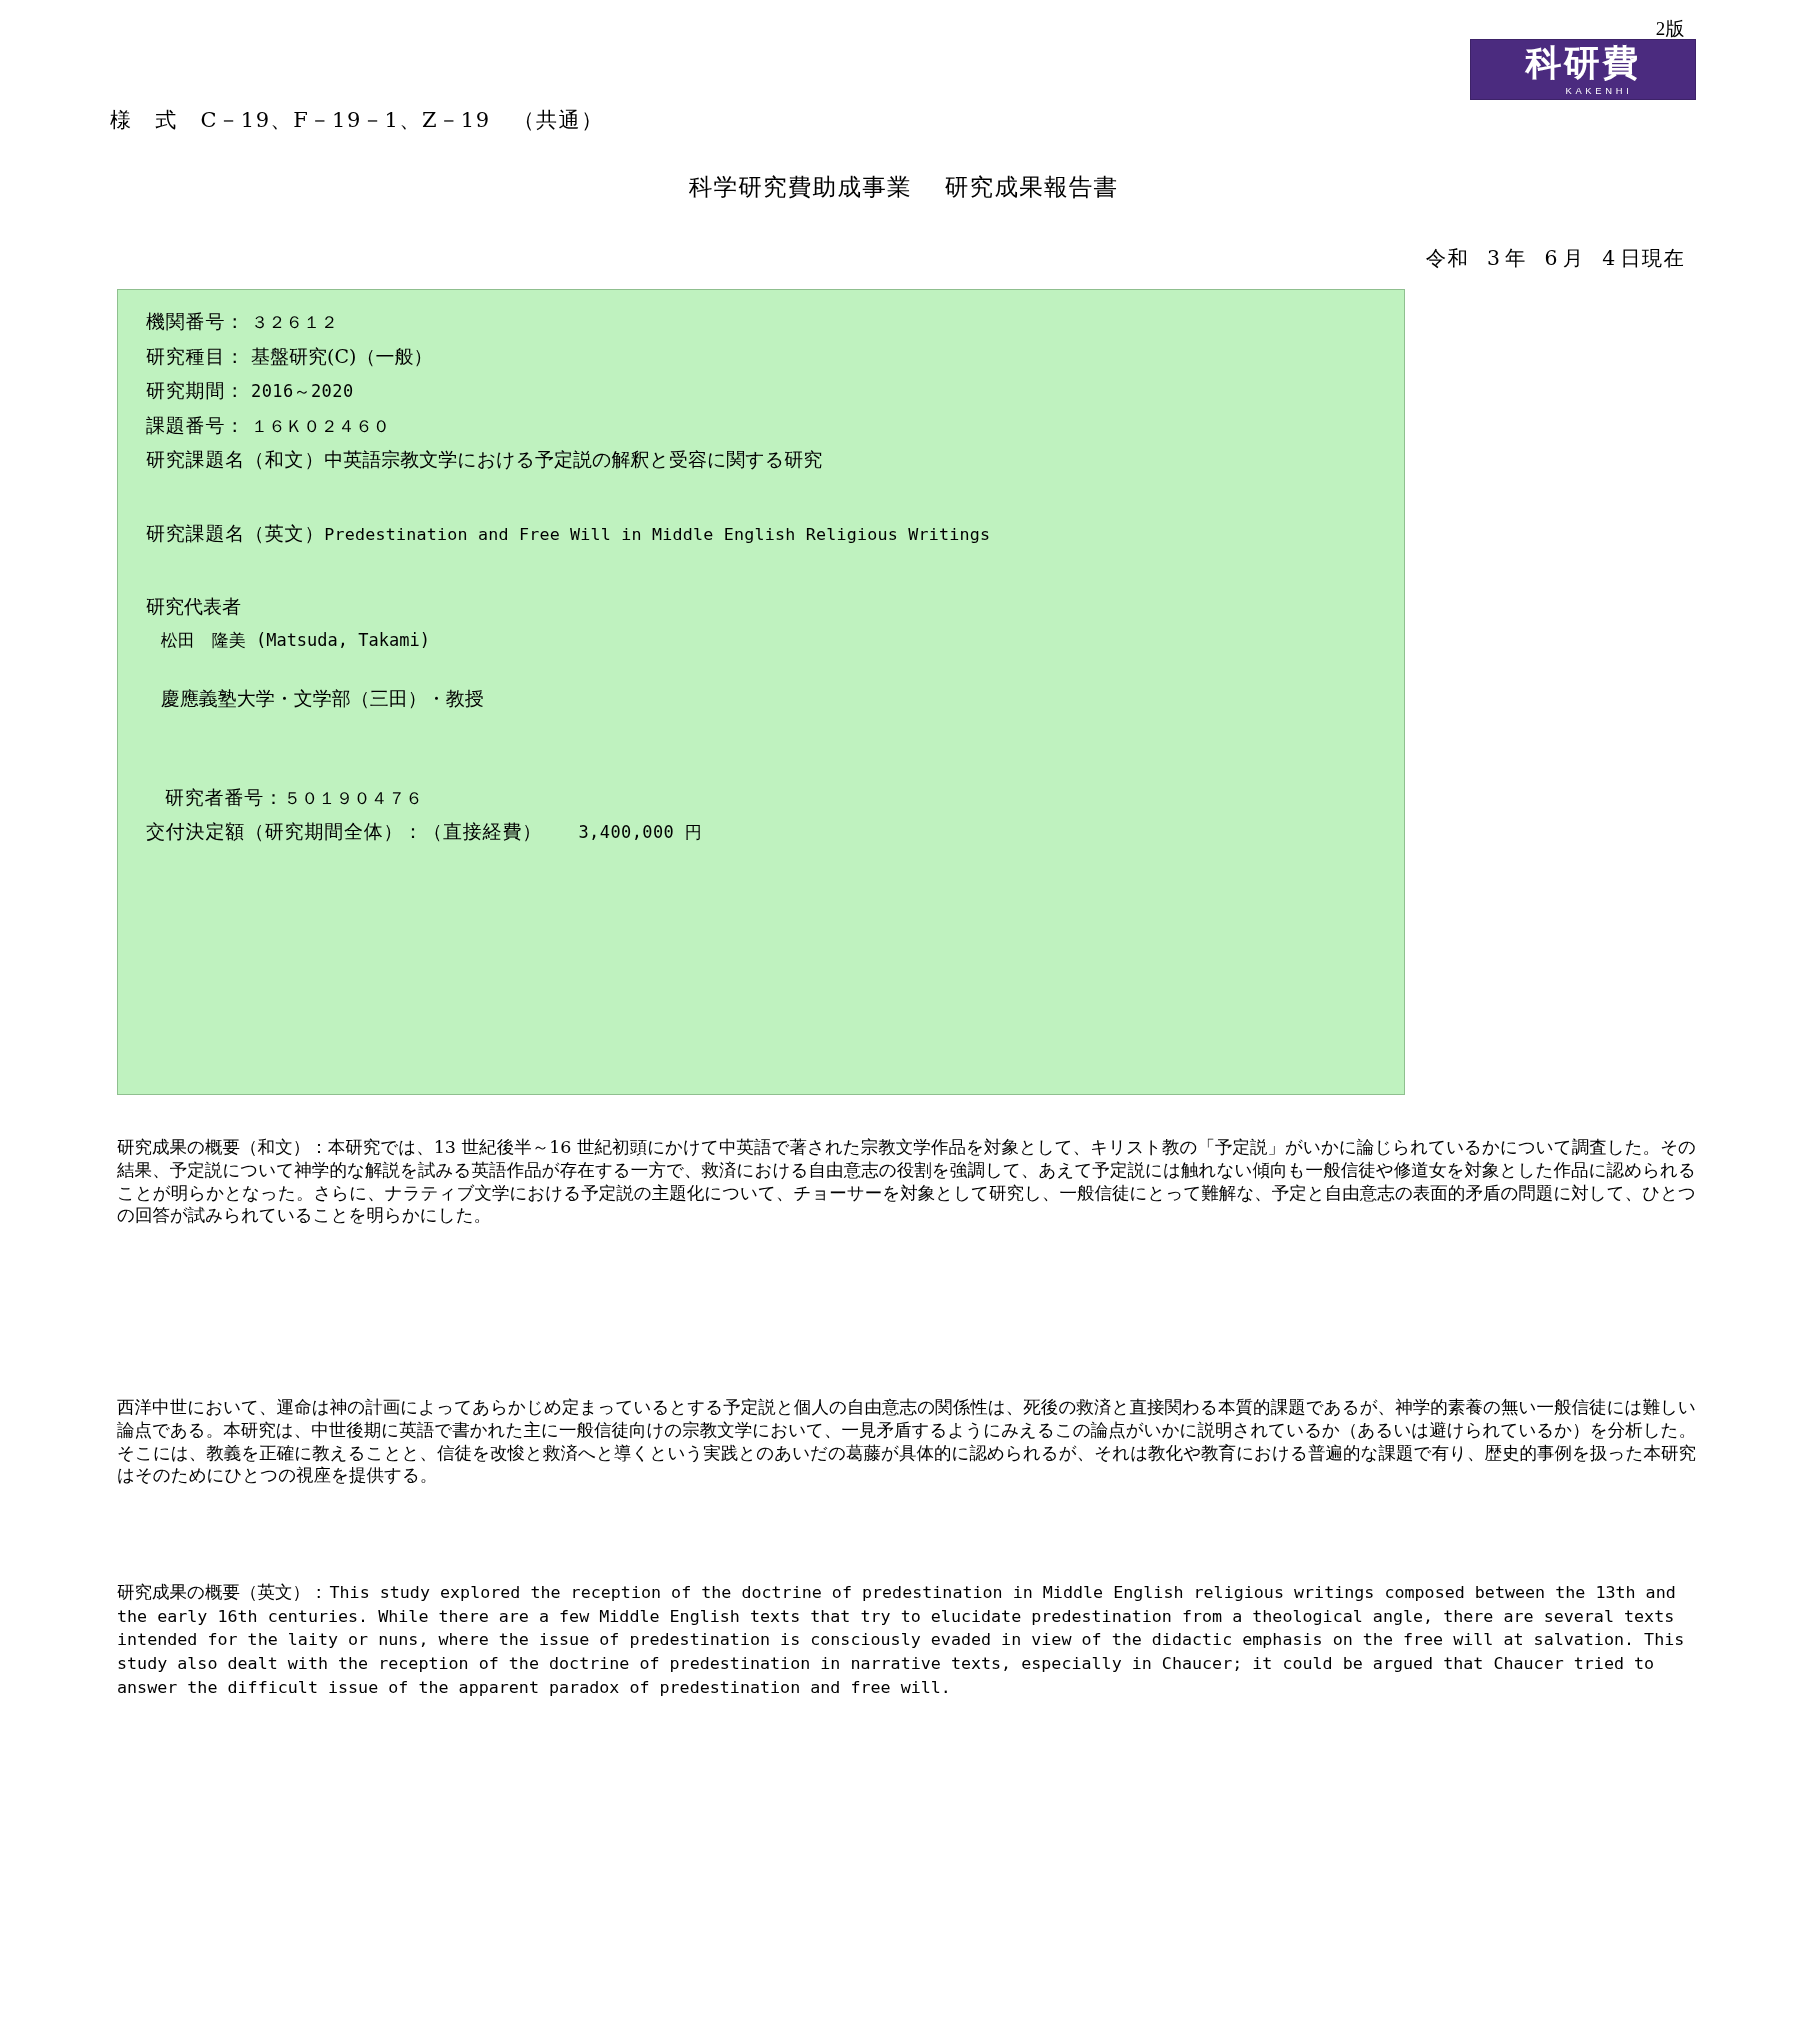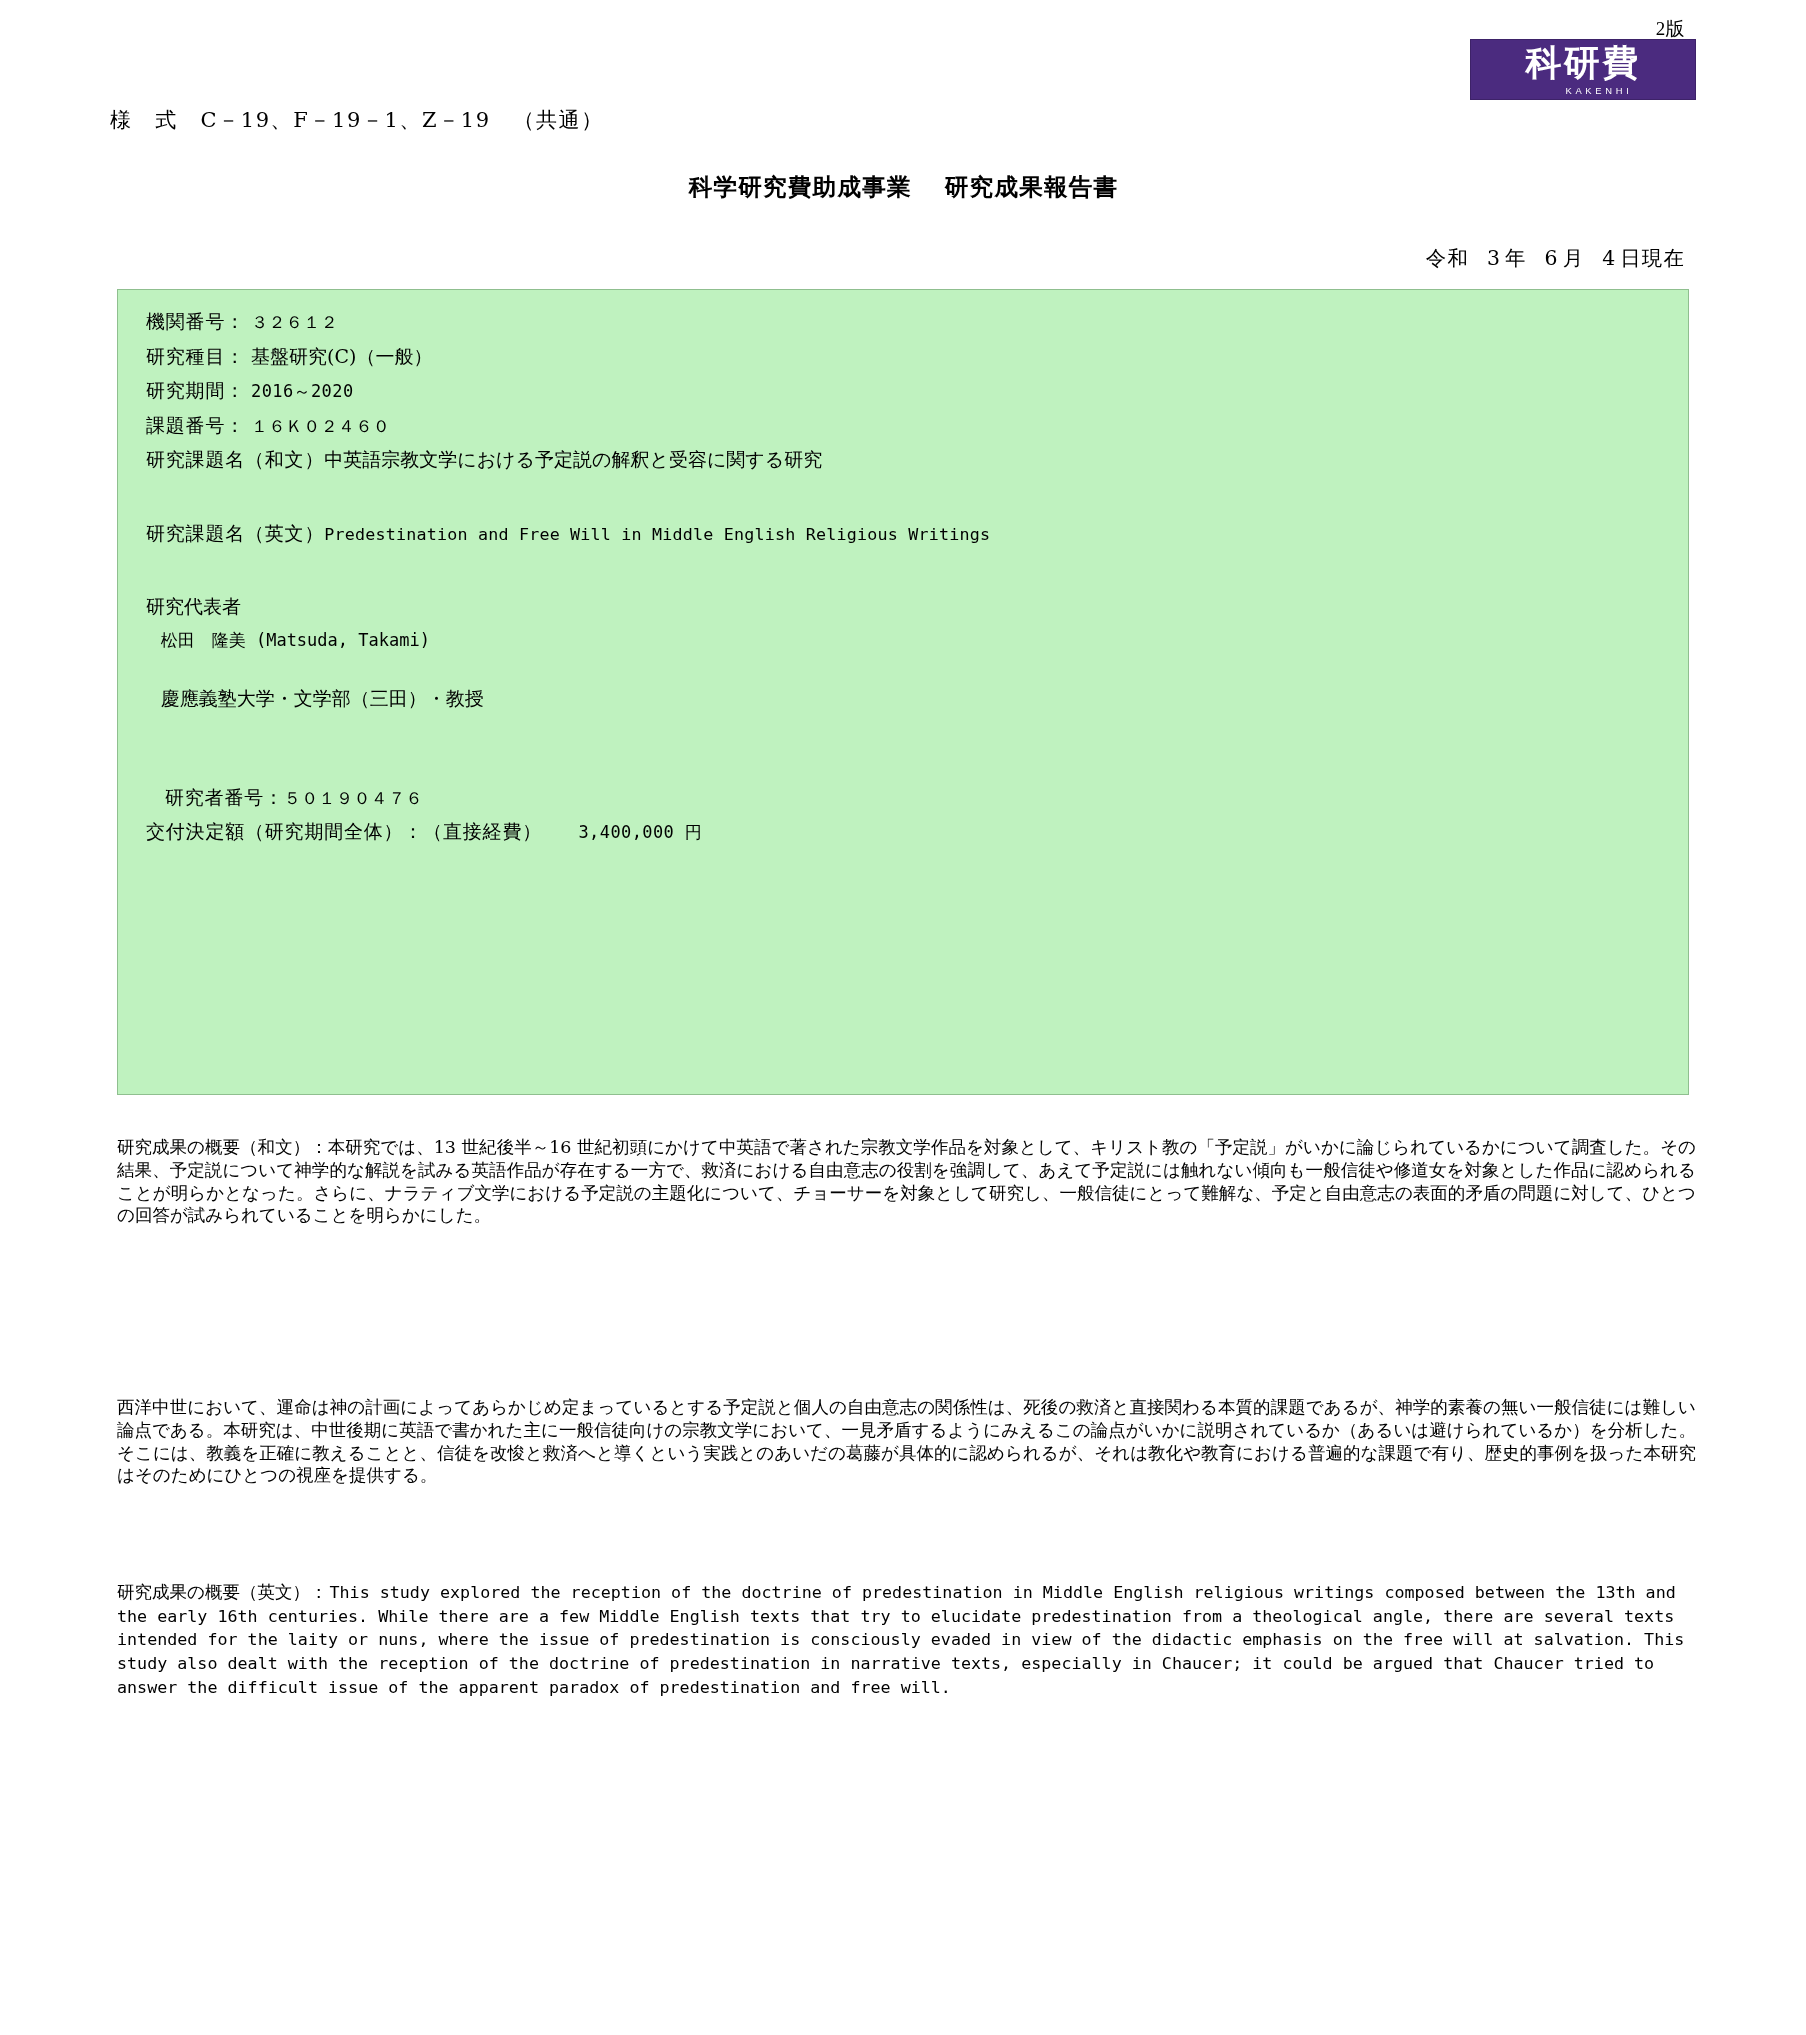--- a/index.html
+++ b/index.html
@@ -69,21 +69,21 @@
     font-family: "DejaVu Serif", serif;
   }
 
   .doc-title {
     position: absolute;
     top: 171px;
     left: 0;
     width: 1807px;
     text-align: center;
     font-size: 23.6px;
-    font-weight: bold;
+    font-weight: normal;
     letter-spacing: 1.2px;
     font-family: "DejaVu Serif", serif;
   }
   .doc-title .gap {
     display: inline-block;
     width: 33px;
   }
 
   .date-line {
     position: absolute;
@@ -98,21 +98,21 @@
     min-width: 22px;
     text-align: center;
   }
   .date-line .sp { display:inline-block; width: 14px; }
 
   
   .infobox {
     position: absolute;
     top: 289px;
     left: 117px;
-    width: 1572px;
+    width: 1288px;
     height: 806px;
     background: #bff2bf;
     border: 1.2px solid #8fbf8f;
     box-sizing: border-box;
     padding: 22px 0 0 28px;
     font-family: "DejaVu Serif", serif;
   }
   .infobox .row {
     font-size: 19px;
     line-height: 1.0;

